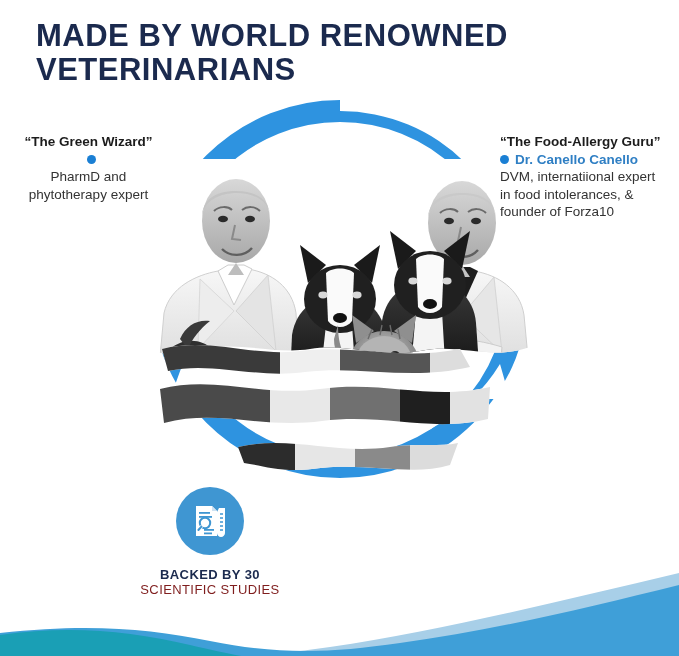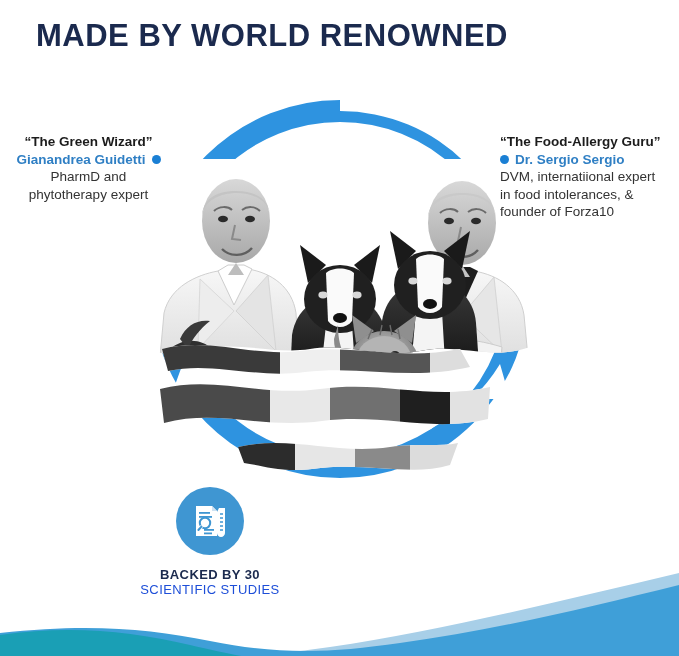--- a/index.html
+++ b/index.html
@@ -46,35 +46,36 @@
   
   .badges{position:absolute;left:0;top:466px;width:565px;height:120px;}
   .badge{position:absolute;width:160px;text-align:center;}
   .badge .circle{
     width:68px;height:68px;border-radius:50%;
     background:#3f96d2;margin:0 auto;
     display:flex;align-items:center;justify-content:center;
   }
   .badge .lbl{margin-top:12px;font-size:13px;line-height:15px;color:#1b2a4e;text-transform:uppercase;letter-spacing:0.4px;}
   .badge .lbl .b1{display:block;font-weight:bold;}
-  .badge .lbl .b2{display:block;font-weight:normal;color:#1d4ed8;}
+  .badge .lbl .b2{display:block;font-weight:normal;color:#7f1d1d;}
   #badge-studies{left:130px;}
   #badge-vets{left:262px;}
   #badge-approved{left:396px;}
 
   
   .waves{position:absolute;left:0;bottom:0;width:679px;height:110px;}
 </style>
 </head>
 <body>
 
 <div class="stage">
 
   <div class="headline">
     <span>MADE BY WORLD RENOWNED</span>
+    <span class="l2">VETERINARIANS</span>
   </div>
 
   <div class="hero">
     <svg width="400" height="380" viewBox="0 0 400 380" xmlns="http://www.w3.org/2000/svg" aria-hidden="true">
       <defs>
 
         <clipPath id="photoClip">
           <path d="M10,120 A190,190 0 0 1 390,120 L390,248
                    C350,262 320,244 280,252
                    C240,260 210,244 170,250
@@ -223,28 +224,28 @@
         <rect x="95" y="338" width="60" height="40" fill="#2c2c2c"></rect>
         <rect x="155" y="338" width="60" height="40" fill="#e6e6e6"></rect>
         <rect x="215" y="338" width="55" height="40" fill="#8a8a8a"></rect>
         <rect x="270" y="338" width="55" height="40" fill="#dcdcdc"></rect>
       </g>
     </svg>
   </div>
 
   <div class="caption left">
     <span class="quote">“The Green Wizard”</span>
-    <span class="person"><span>Gianandrea Guidetti</span><span class="dot"></span></span>
+    <span class="person"><span class="dot"></span></span>
     <span class="role">PharmD and</span>
     <span class="role">phytotherapy expert</span>
   </div>
 
   <div class="caption right">
     <span class="quote">“The Food-Allergy Guru”</span>
-    <span class="person"><span class="dot"></span><span>Dr. Sergio Sergio</span></span>
+    <span class="person"><span class="dot"></span><span>Dr. Canello Canello</span></span>
     <span class="role">DVM, internatiional expert</span>
     <span class="role">in food intolerances, &amp;</span>
     <span class="role">founder of Forza10</span>
   </div>
 
   <div class="badges">
 
     <div class="badge" id="badge-studies">
       <div class="circle">
         <svg width="40" height="40" viewBox="0 0 40 40" aria-hidden="true">

